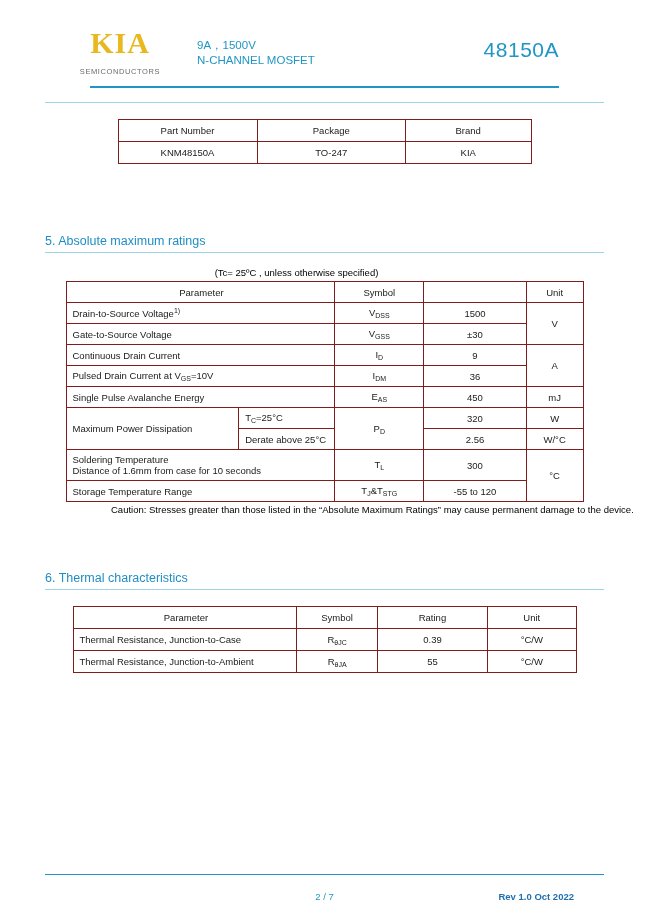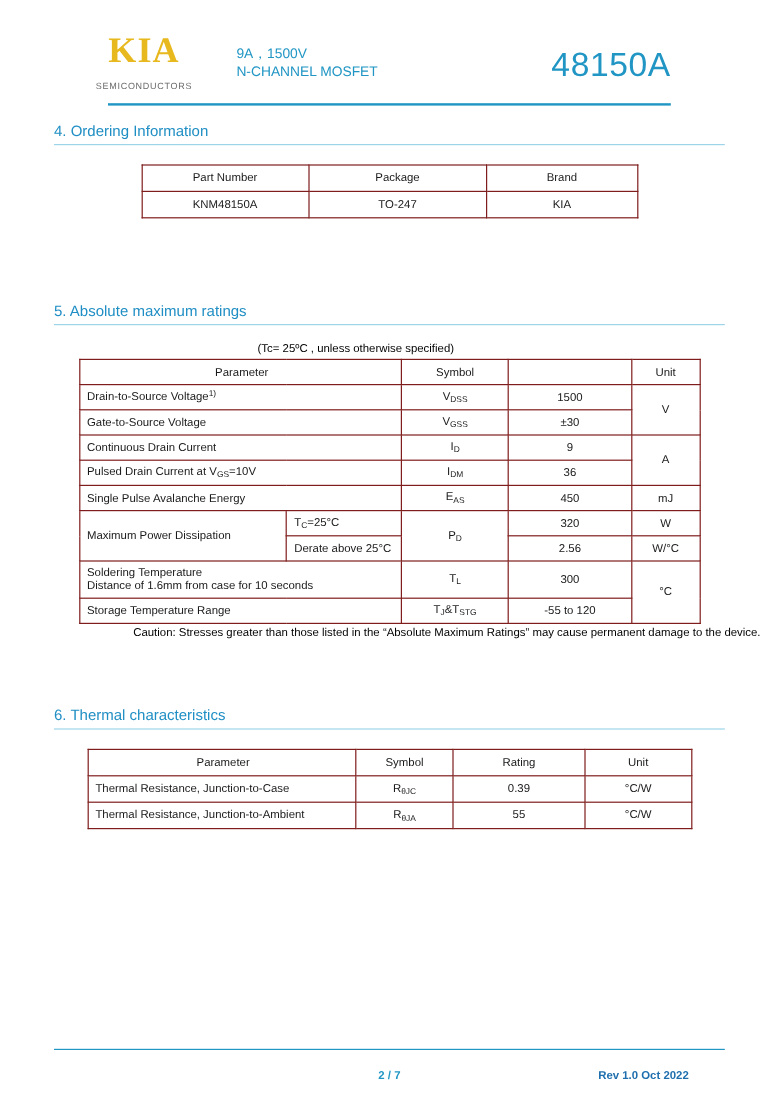--- a/index.html
+++ b/index.html
@@ -57,21 +57,21 @@
     top: 38px;
     color: #2196c4;
     font-size: 11.5px;
     line-height: 15px;
   }
   .header-right {
     position: absolute;
     right: 45px;
     top: 38px;
     color: #2196c4;
-    font-size: 28px;
+    font-size: 21px;
     font-weight: normal;
     letter-spacing: 0.5px;
   }
   .header-rule {
     position: absolute;
     left: 45px;
     right: 45px;
     top: 86px;
     height: 2px;
     background: #2196c4;
@@ -183,21 +183,21 @@
     bottom: 26px;
     font-size: 9.5px;
     color: #1f6fae;
     font-weight: bold;
   }
   .footer-page {
     position: absolute;
     left: 0;
     right: 0;
     text-align: center;
-    font-weight: bold;
+    font-weight: normal;
     color: #2196c4;
   }
   .footer-rev {
     position: absolute;
     right: 30px;
   }
 
   .block-ordering { margin-top: 30px; }
   .block-amr { margin-top: 70px; }
   .block-thermal { margin-top: 55px; }
@@ -216,21 +216,20 @@
     </div>
     <div class="header-center">
       <div>9A，1500V</div>
       <div>N-CHANNEL MOSFET</div>
     </div>
     <div class="header-right">48150A</div>
     <div class="header-rule"></div>
   </div>
 
   <div class="block-ordering">
-    <div class="section-title">4. Ordering Information</div>
     <div class="section-rule"></div>
 
     <table class="ordering-table tbl-gap">
       <tbody>
         <tr>
           <td class="col-part">Part Number</td>
           <td class="col-pkg">Package</td>
           <td class="col-brand">Brand</td>
         </tr>
         <tr>

